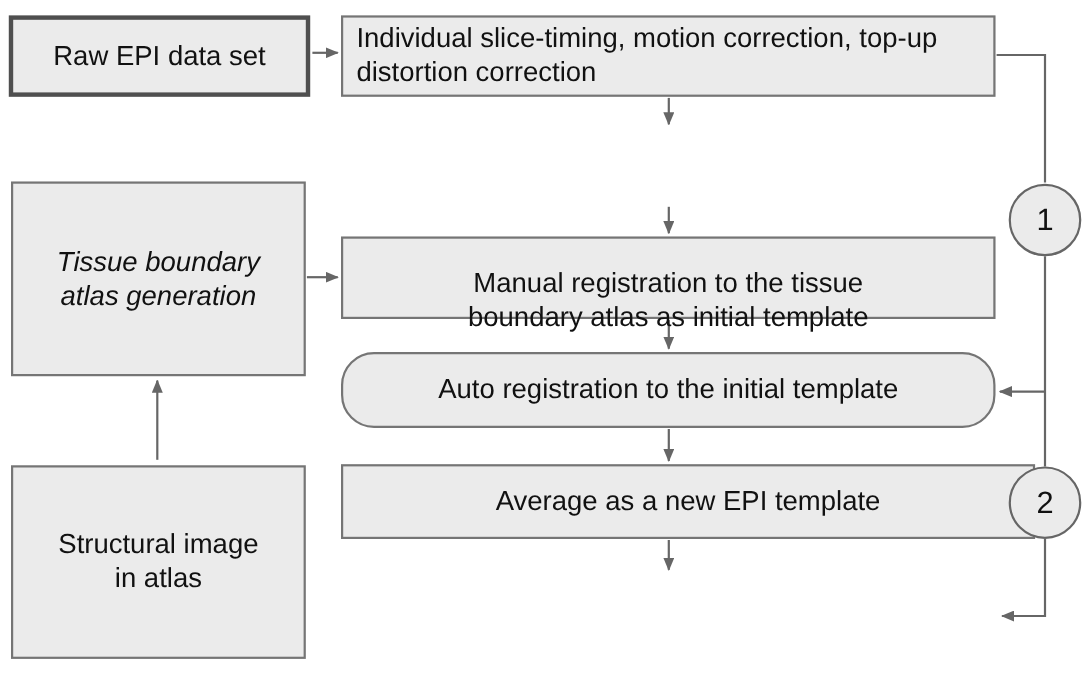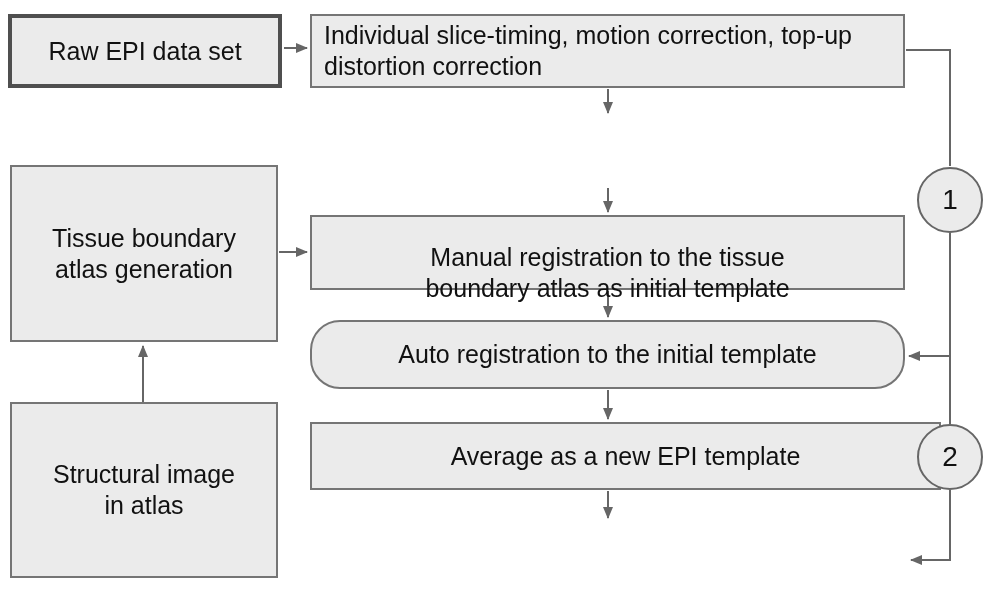--- a/index.html
+++ b/index.html
@@ -70,25 +70,25 @@
     <path class="line" d="M906,50 L950,50 L950,166"></path>
     <path class="line" d="M950,233 L950,424"></path>
     <path class="line" d="M950,356 L909,356" marker-end="url(#arr)"></path>
     <path class="line" d="M950,490 L950,560 L911,560" marker-end="url(#arr)"></path>
   </svg>
 
   <div class="node strong" style="left:8px;top:14px;width:274px;height:74px;">
     <span class="lbl">Raw EPI data set</span>
   </div>
 
-  <div class="node" style="left:10px;top:165px;width:268px;height:177px;">
+  <div class="node" style="left:10px;top:165px;width:268px;height:177px;font-style:italic;">
     <span class="lbl" style="max-width:215px;">Tissue boundary atlas generation</span>
   </div>
 
-  <div class="node" style="left:10px;top:402px;width:268px;height:176px;">
+  <div class="node" style="left:10px;top:423px;width:268px;height:176px;">
     <span class="lbl" style="max-width:200px;">Structural image in atlas</span>
   </div>
 
   <div class="node left-align" style="left:310px;top:14px;width:595px;height:74px;">
     <span class="lbl" style="max-width:545px;">Individual slice-timing, motion correction, top-up distortion correction</span>
   </div>
 
 
   <div class="node" style="left:310px;top:215px;width:595px;height:75px;">
     <span class="lbl" style="max-width:450px;margin-top:40px;">Manual registration to the tissue boundary atlas as initial template</span>

